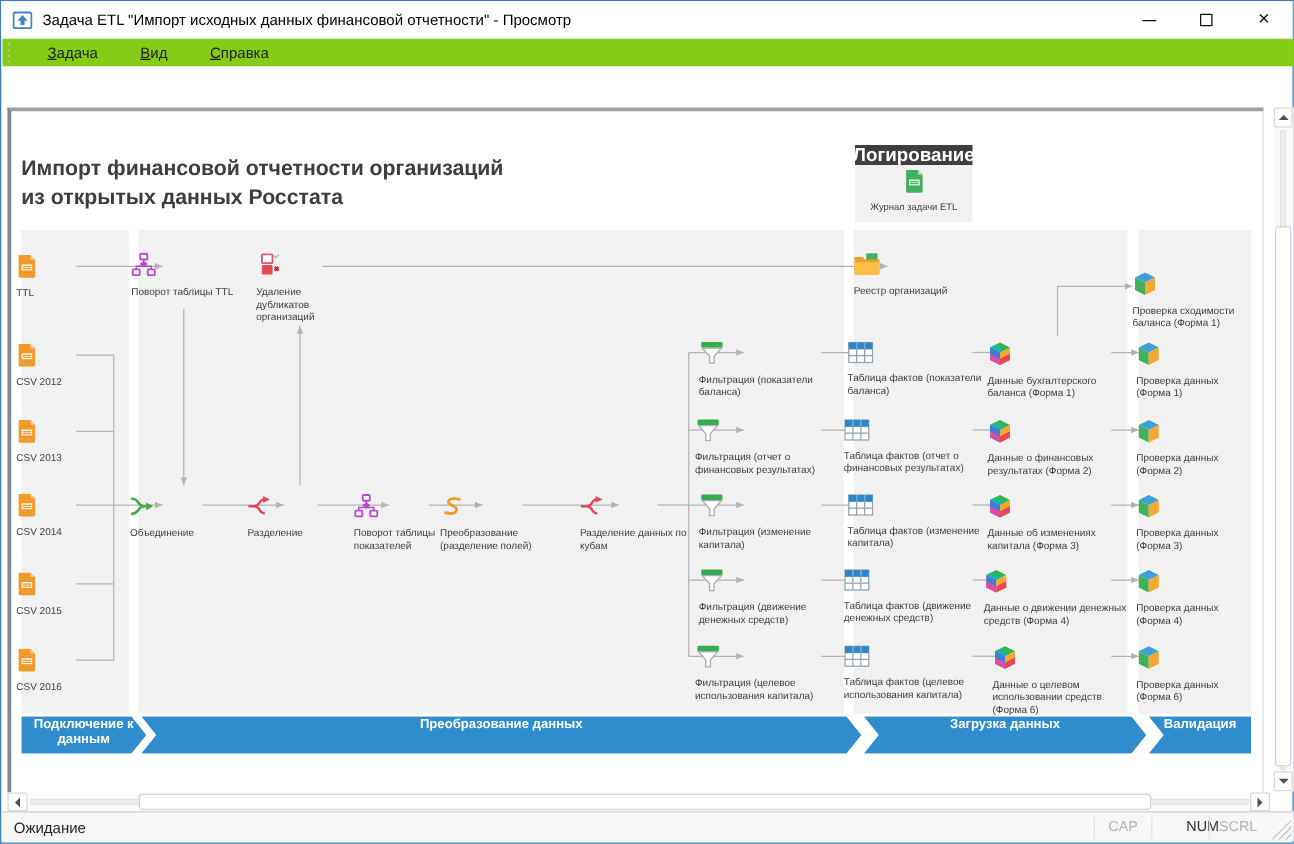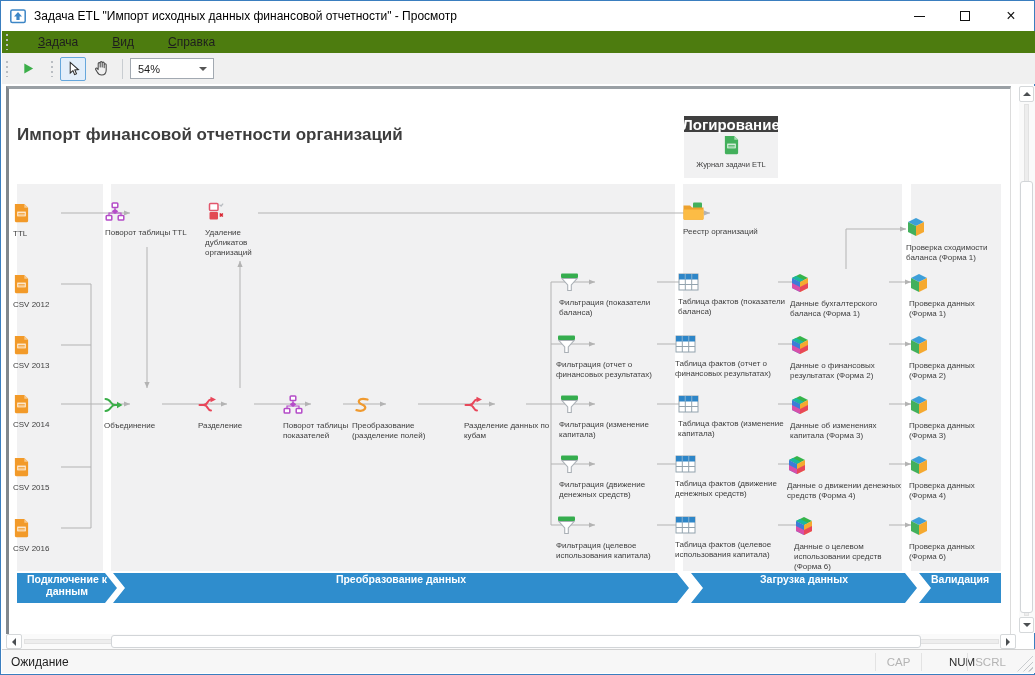--- a/index.html
+++ b/index.html
@@ -11,21 +11,21 @@
   .titlebar { position:absolute; left:0; top:0; right:0; height:30px; background:#fff; display:flex; align-items:center; }
   .app-icon { margin:0 8px 0 9px; width:16px; height:16px; display:inline-flex; }
   .wtitle { font-size:12px; color:#000; }
   .win-controls { position:absolute; right:0; top:0; height:30px; display:flex; }
   .wbtn { width:46px; height:30px; display:flex; align-items:center; justify-content:center; color:#111; }
   .min-glyph { width:11px; height:0; border-top:1px solid #111; display:block; }
   .max-glyph { width:10px; height:10px; border:1px solid #111; display:block; }
   .close-glyph { font-size:16px; line-height:16px; font-weight:400; }
 
   
-  .menubar { position:absolute; left:1px; top:30px; width:1033px; height:22px; background:#4d7c0f; display:flex; align-items:center; }
+  .menubar { position:absolute; left:1px; top:30px; width:1033px; height:22px; background:#84cc16; display:flex; align-items:center; }
   .grip { width:3px; height:16px; margin:0 6px 0 3px;
           background-image:repeating-linear-gradient(to bottom,#b9bdc2 0 2px,transparent 2px 5px); background-size:2px 100%; background-repeat:no-repeat; background-position:center; }
   .menu-item { font-size:12px; color:#1e1e1e; padding:2px 10px; margin-left:14px; }
   .menu-item u { text-decoration:underline; }
 
   
   .toolbar { position:absolute; left:1px; top:52px; width:1033px; height:31px; background:#f0f0f0; display:flex; align-items:center; }
   .tbtn { width:26px; height:24px; display:flex; align-items:center; justify-content:center; border:1px solid transparent; border-radius:2px; margin:0 1px; }
   .tbtn.selected { background:#e2eefa; border-color:#66a7dc; }
   .tsep { width:1px; height:20px; background:#c9cdd1; margin:0 7px; }
@@ -108,49 +108,26 @@
     </div>
   </div>
 
   <div class="menubar">
     <span class="grip"></span>
     <span class="menu-item"><u>З</u><span>адача</span></span>
     <span class="menu-item"><u>В</u><span>ид</span></span>
     <span class="menu-item"><u>С</u><span>правка</span></span>
   </div>
 
-  <div class="toolbar">
-    <span class="grip"></span>
-    <span class="tbtn">
-      <svg width="13" height="13" viewBox="0 0 14 14">
-          <path d="M2.5 1.5 L12 7 L2.5 12.5 Z" fill="#3bae49"></path>
-        </svg>
-    </span>
-    <span class="grip" style="margin-left:8px;"></span>
-    <span class="tbtn selected">
-      <svg width="15" height="15" viewBox="0 0 16 16">
-          <path d="M4.5 1.5 L4.5 13 L7.4 10.3 L9.2 14.6 L11.2 13.7 L9.4 9.5 L13.2 9.2 Z" fill="#fff" stroke="#2b2b2b" stroke-width="1.1"></path>
-        </svg>
-    </span>
-    <span class="tbtn">
-      <svg width="17" height="17" viewBox="0 0 17 17" fill="none" stroke="#4a4a4a" stroke-width="1.05" stroke-linecap="round" stroke-linejoin="round">
-          <path d="M5.2 8.4 V3.6 a1 1 0 0 1 2 0 V7 M7.2 7 V2.6 a1 1 0 0 1 2 0 V7 M9.2 7 V3.1 a1 1 0 0 1 2 0 V7.6 M11.2 7.6 V4.8 a1 1 0 0 1 2 0 V10 c0 3-1.6 5-4.6 5 c-2.4 0-3.4-1-4.4-3 L2.6 9.4 a1 1 0 0 1 1.7-1 l0.9 1.2"></path>
-        </svg>
-    </span>
-    <span class="tsep"></span>
-    <span class="combo">
-      <span>54%</span>
-      <span class="chev"></span>
-    </span>
-  </div>
 
   <div class="canvas">
     <div class="content">
       <div class="dgm-title">
         <div>Импорт финансовой отчетности организаций</div>
+        <div>из открытых данных Росстата</div>
       </div>
 
       <div class="panel p1"></div>
       <div class="panel p2"></div>
       <div class="panel p3"></div>
       <div class="panel p4"></div>
 
       <div class="logbox">
         <div class="loghead">Логирование</div>
         <div class="logbody">

